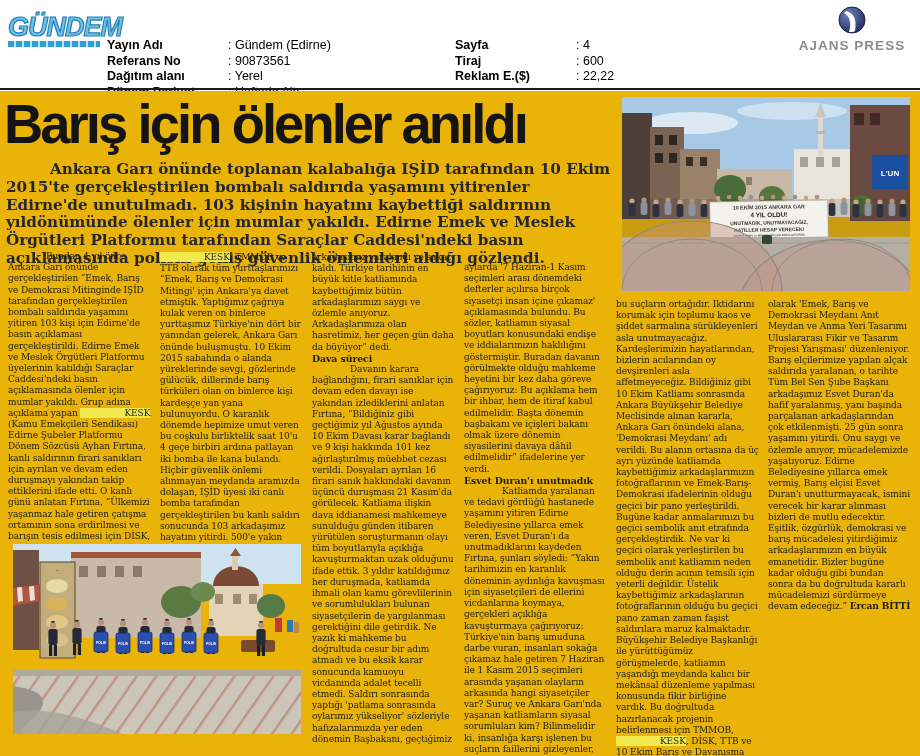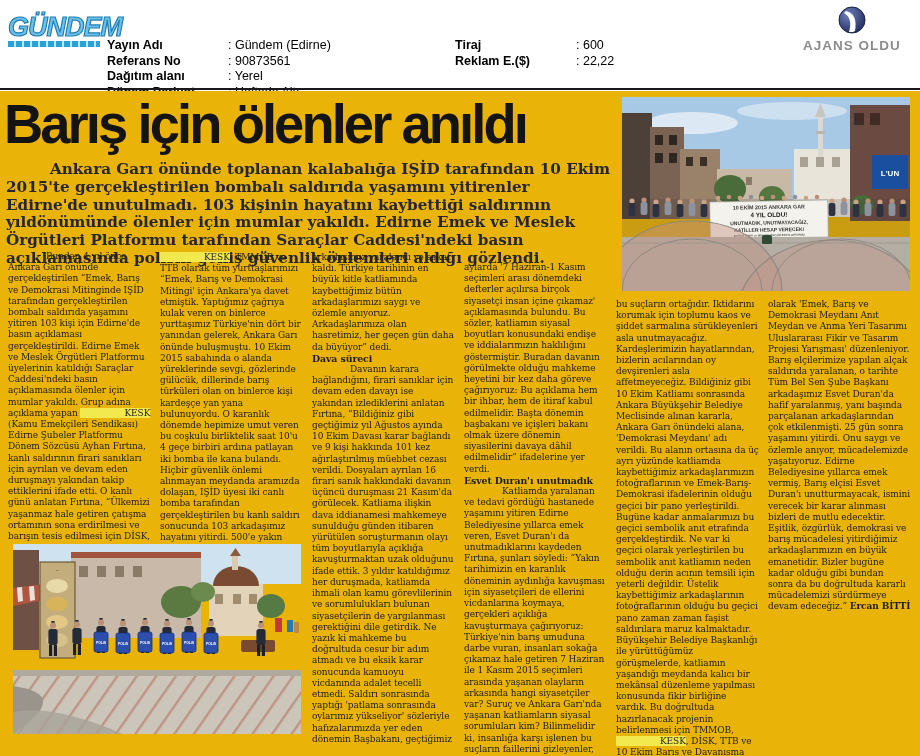--- a/index.html
+++ b/index.html
@@ -79,20 +79,24 @@
       <span class="meta-value">: Haftada Altı</span>
     </div>
     <div class="meta-row">
       <span class="meta-label">Yayın Tipi</span>
       <span class="meta-value">: Gazete</span>
     </div>
   </div>
 
   <div class="meta meta-right">
     <div class="meta-row">
+      <span class="meta-label">Sayfa</span>
+      <span class="meta-value">: 4</span>
+    </div>
+    <div class="meta-row">
       <span class="meta-label">Tiraj</span>
       <span class="meta-value">: 600</span>
     </div>
     <div class="meta-row">
       <span class="meta-label">Reklam E.($)</span>
       <span class="meta-value">: 22,22</span>
     </div>
   </div>
 
   <div class="ajans">
@@ -100,21 +104,21 @@
       <defs>
         <radialGradient id="gl" cx="35%" cy="30%" r="80%">
           <stop offset="0" stop-color="#6f7fb8"></stop>
             <stop offset="1" stop-color="#1d2a5e"></stop>
         </radialGradient>
       </defs>
       <circle cx="16" cy="15" r="13" fill="url(#gl)"></circle>
       <path d="M10 6 q12 3 9 20 q-3 2 -6 1 q4 -14 -5 -19 z" fill="#ffffff"></path>
       <circle cx="16" cy="15" r="13" fill="none" stroke="#16204a" stroke-width="1"></circle>
     </svg>
-    <div class="ajans-name">AJANS OLDU</div>
+    <div class="ajans-name">AJANS PRESS</div>
   </div>
 
   <div class="header-rule"></div>
 </div>
 
 <div class="article">
 
   <div class="headline">Barış için ölenler anıldı</div>
 
   <div class="lead">Ankara Garı önünde toplanan kalabalığa IŞİD tarafından 10 Ekim 2015'te gerçekleştirilen bombalı saldırıda yaşamını yitirenler Edirne'de unutulmadı. 103 kişinin hayatını kaybettiği saldırının yıldönümünde ölenler için mumlar yakıldı. Edirne Emek ve Meslek Örgütleri Platformu tarafından Saraçlar Caddesi'ndeki basın açıklamasında polisin geniş güvenlik önlemleri aldığı gözlendi.</div>

